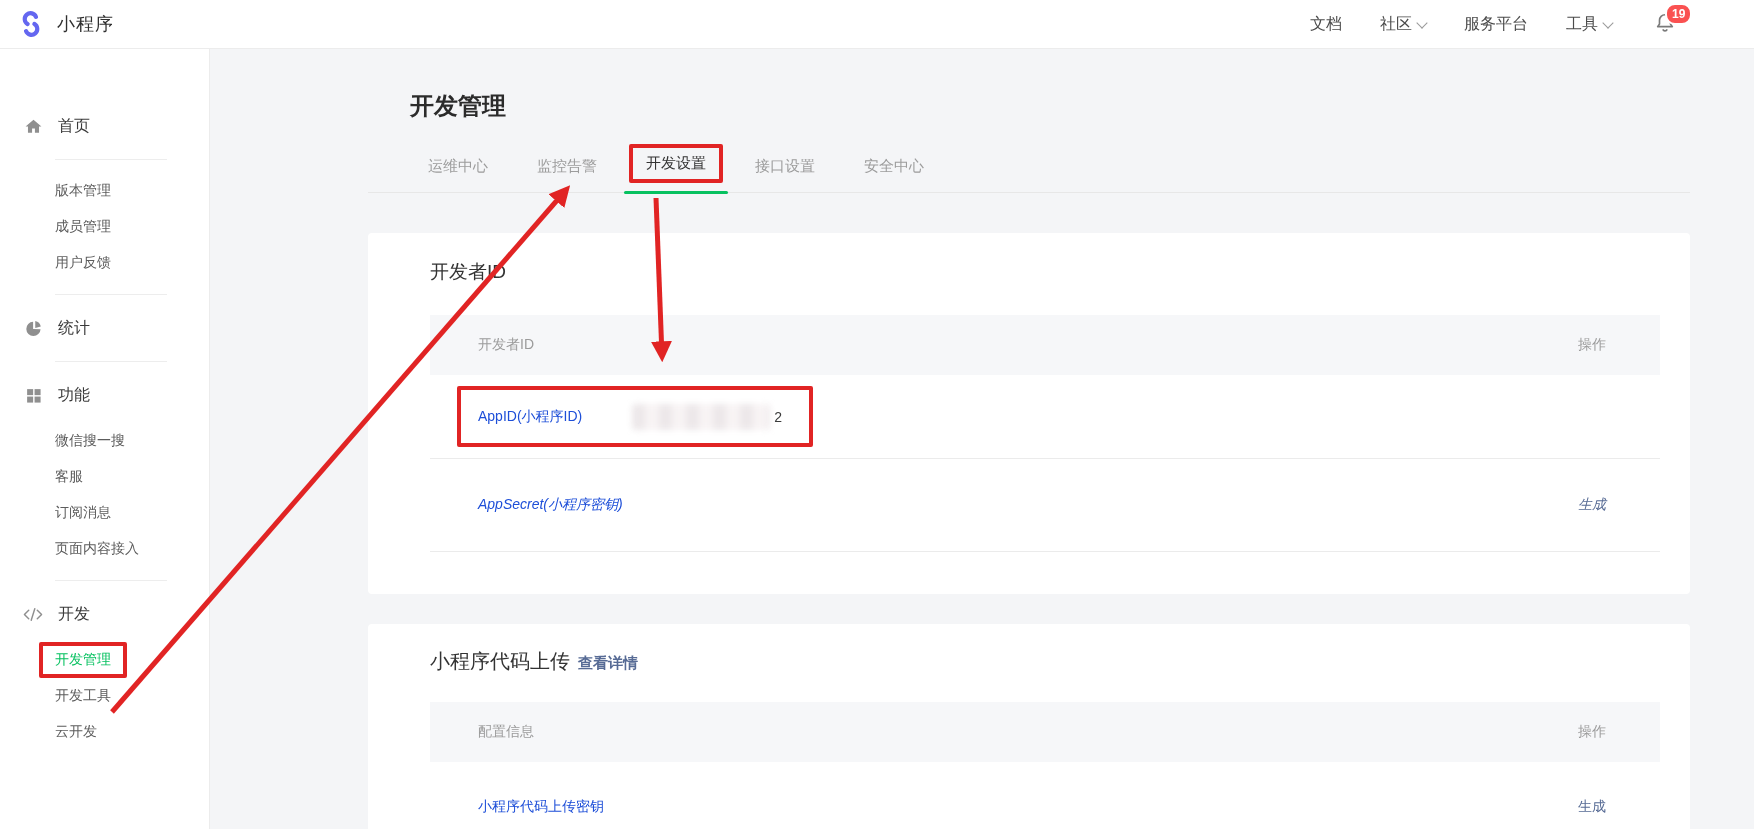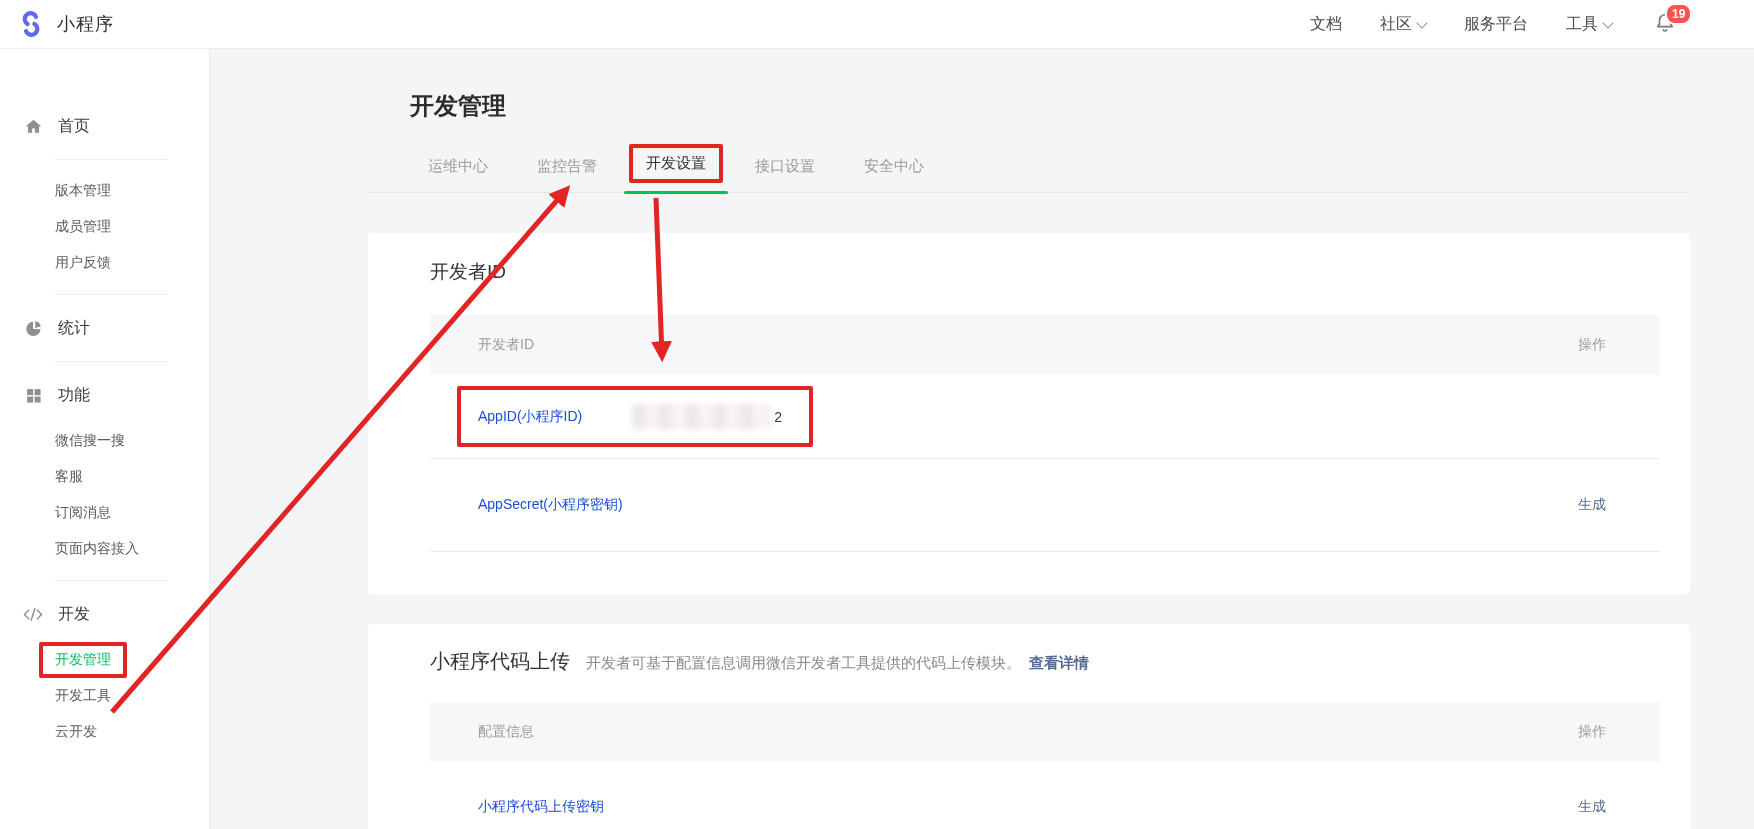--- a/index.html
+++ b/index.html
@@ -55,21 +55,21 @@
   .card2 .card-title { font-size:20px; }
   .card2-titlerow { display:flex; align-items:baseline; gap:16px; }
   .card-desc { font-size:15px; color:#8a8a8a; }
   .detail-link { font-size:15px; color:#576b95; font-weight:600; cursor:pointer; margin-left:-8px; }
   .thead { margin-top:30px; height:60px; background:#f6f7f9; display:flex; align-items:center;
     justify-content:space-between; padding:0 54px 0 48px; color:#9b9b9b; font-size:14px; }
   .card2 .thead { margin-top:28px; }
   .trow { display:flex; align-items:center; padding:0 54px 0 48px;
     border-bottom:1px solid #ebebeb; position:relative; font-size:14px; }
   .trow-appid { height:84px; justify-content:flex-start; }
-  .trow-appsecret { height:93px; justify-content:space-between; }
+  .trow-appsecret { height:93px; justify-content:space-between;font-style:italic; }
   .trow-uploadkey { height:90px; justify-content:space-between; border-bottom:none; }
   .row-label { color:#1d4ed8; }
   .value-group { display:flex; align-items:center; margin-left:50px; }
   .blur-chip { width:138px; height:26px; border-radius:4px; opacity:.85;
     background-image:repeating-linear-gradient(90deg,#eae4e6 0 13px,#f7f2f3 13px 27px);
     filter:blur(3px); }
   .value-suffix { color:#3a3a3a; margin-left:4px; }
   .action-link { color:#576b95; cursor:pointer; }
   .red-row-box { position:absolute; left:27px; top:50%; margin-top:-31px; width:356px; height:61px;
     border:4px solid #e12424; border-radius:2px; pointer-events:none; }
@@ -226,21 +226,20 @@
         </div>
         <div class="trow trow-appsecret">
           <span class="row-label">AppSecret(小程序密钥)</span>
           <span class="action-link">生成</span>
         </div>
       </div>
 
       <div class="card card2">
         <div class="card2-titlerow">
           <span class="card-title">小程序代码上传</span>
-          <span class="card-desc">开发者可基于配置信息调用微信开发者工具提供的代码上传模块。</span>
           <span class="detail-link">查看详情</span>
         </div>
         <div class="thead">
           <span>配置信息</span>
           <span>操作</span>
         </div>
         <div class="trow trow-uploadkey">
           <span class="row-label">小程序代码上传密钥</span>
           <span class="action-link">生成</span>
         </div>

